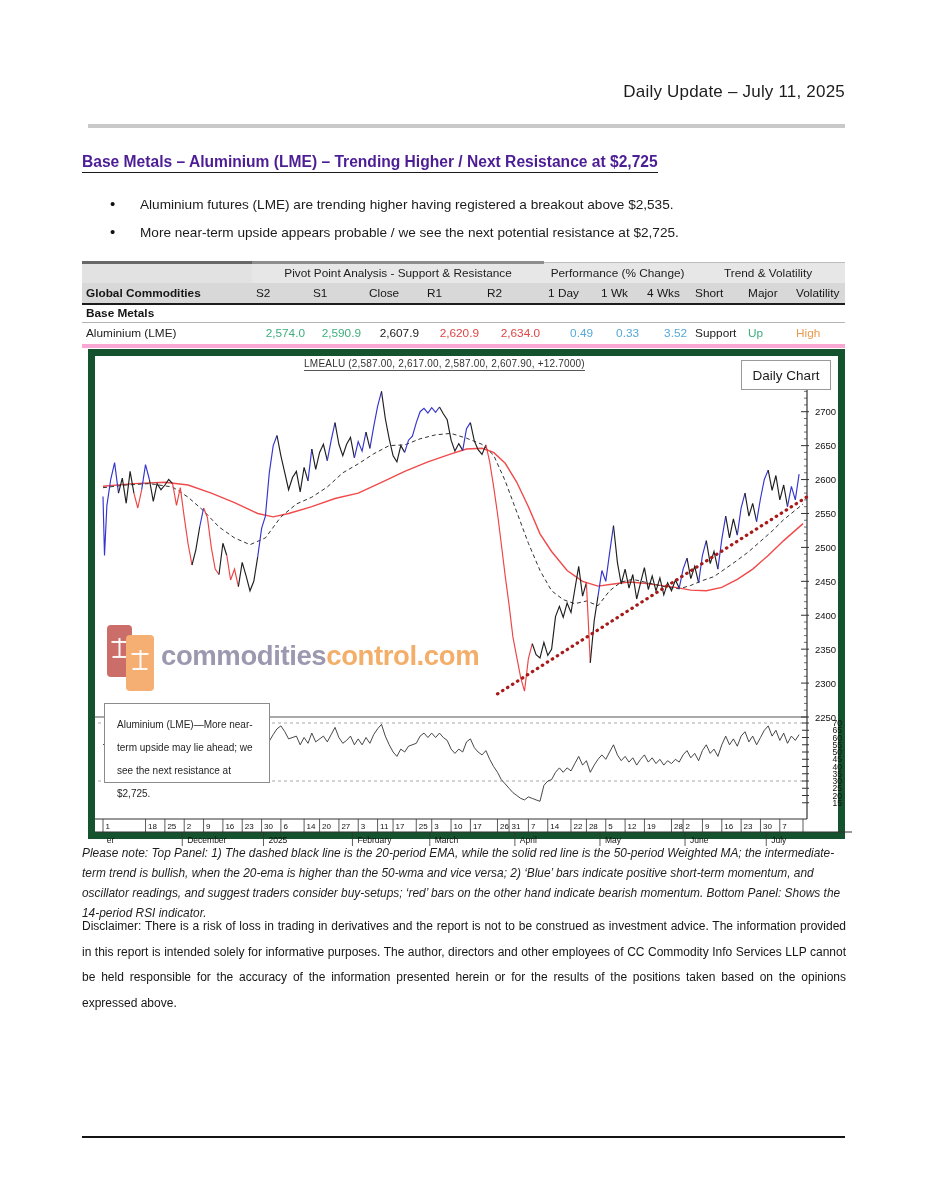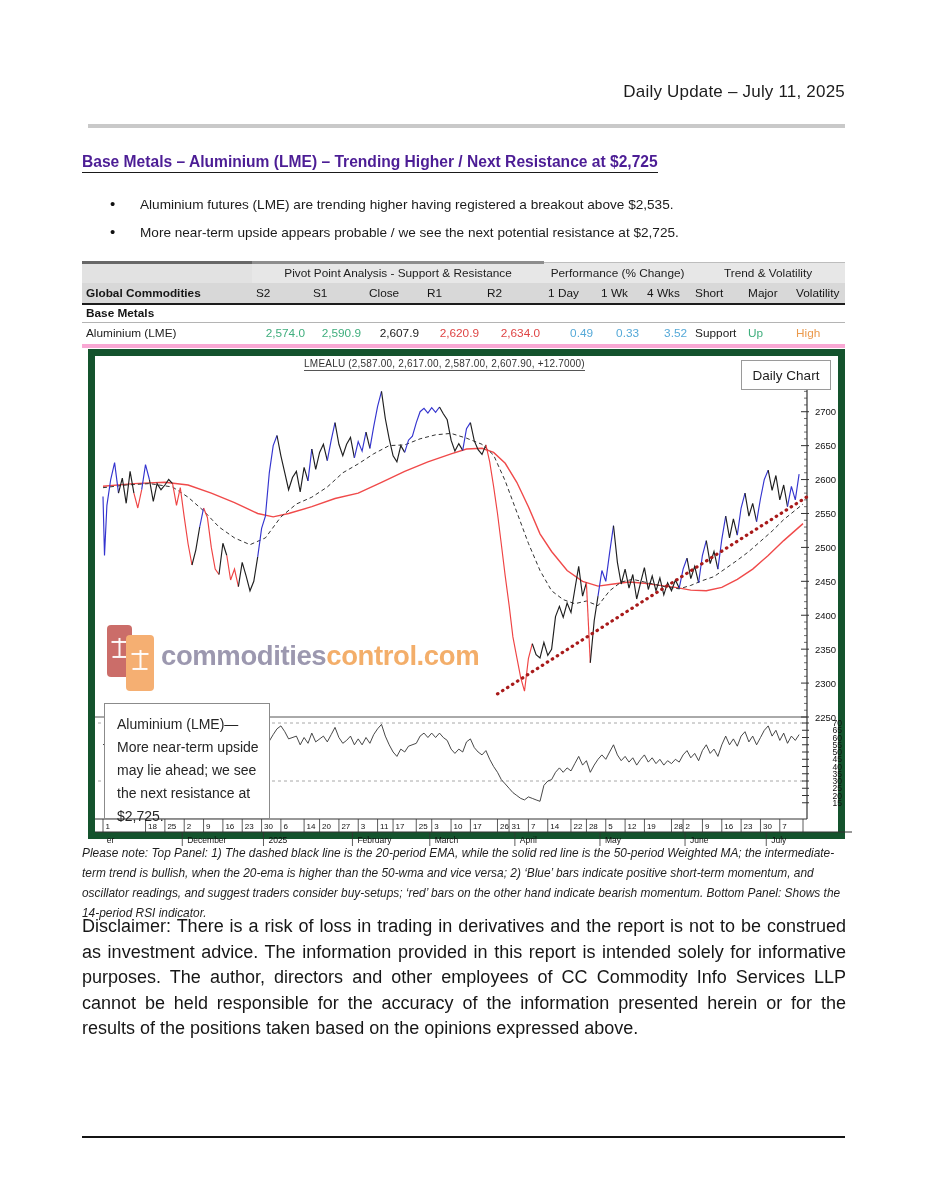--- a/index.html
+++ b/index.html
@@ -48,26 +48,26 @@
   .wm-logo { position:relative; width:58px; height:70px; flex:0 0 58px; }
   .wm-rect-red { position:absolute; left:4px; top:4px; width:25px; height:52px; background:#c45a55; border-radius:4px; }
   .wm-rect-orange { position:absolute; left:23px; top:14px; width:28px; height:56px; background:#f4a45f; border-radius:4px; }
   .scale-icon { position:absolute; left:50%; top:50%; transform:translate(-50%,-42%); width:15px; height:12px; border-bottom:2px solid rgba(255,255,255,0.95); }
   .scale-icon::before { content:""; position:absolute; left:50%; top:-8px; transform:translateX(-50%); width:2px; height:18px; background:rgba(255,255,255,0.95); }
   .scale-icon::after { content:""; position:absolute; left:-1px; top:-5px; width:17px; height:2px; background:rgba(255,255,255,0.95); }
   .wm-text { font-size:27.5px; font-weight:bold; letter-spacing:-0.4px; line-height:70px; white-space:nowrap; }
   .wm-grey { color:#8f8aa5; }
   .wm-orange { color:#f2a356; }
 
-  .annotation-box { position:absolute; left:9px; top:347px; width:166px; height:116px; background:#fff; border:1px solid #8b8b8b; z-index:3;
-    padding:9px 8px 8px 12px; font-size:14px; line-height:23px; color:#262626; }
+  .annotation-box { position:absolute; left:9px; top:347px; width:166px; height:80px; background:#fff; border:1px solid #8b8b8b; z-index:3;
+    padding:9px 8px 8px 12px; font-size:10px; line-height:23px; color:#262626; }
 
   .chart-note { position:absolute; top:819px; left:82px; width:763px; font-size:11.9px; font-style:italic; color:#1f1f1f;
     text-align:left; line-height:20px; }
-  .disclaimer { position:absolute; top:890px; left:82px; width:764px; font-size:18px; color:#161616; text-align:justify; line-height:25.6px; }
+  .disclaimer { position:absolute; top:890px; left:82px; width:764px; font-size:12px; color:#161616; text-align:justify; line-height:25.6px; }
   .bottom-rule { position:absolute; top:1112px; left:82px; width:763px; height:2px; background:#141414; }
 </style>
 </head>
 <body>
 
 <div class="page">
 
   <div class="header-right">Daily Update – July 11, 2025</div>
   <div class="divider"></div>
 

